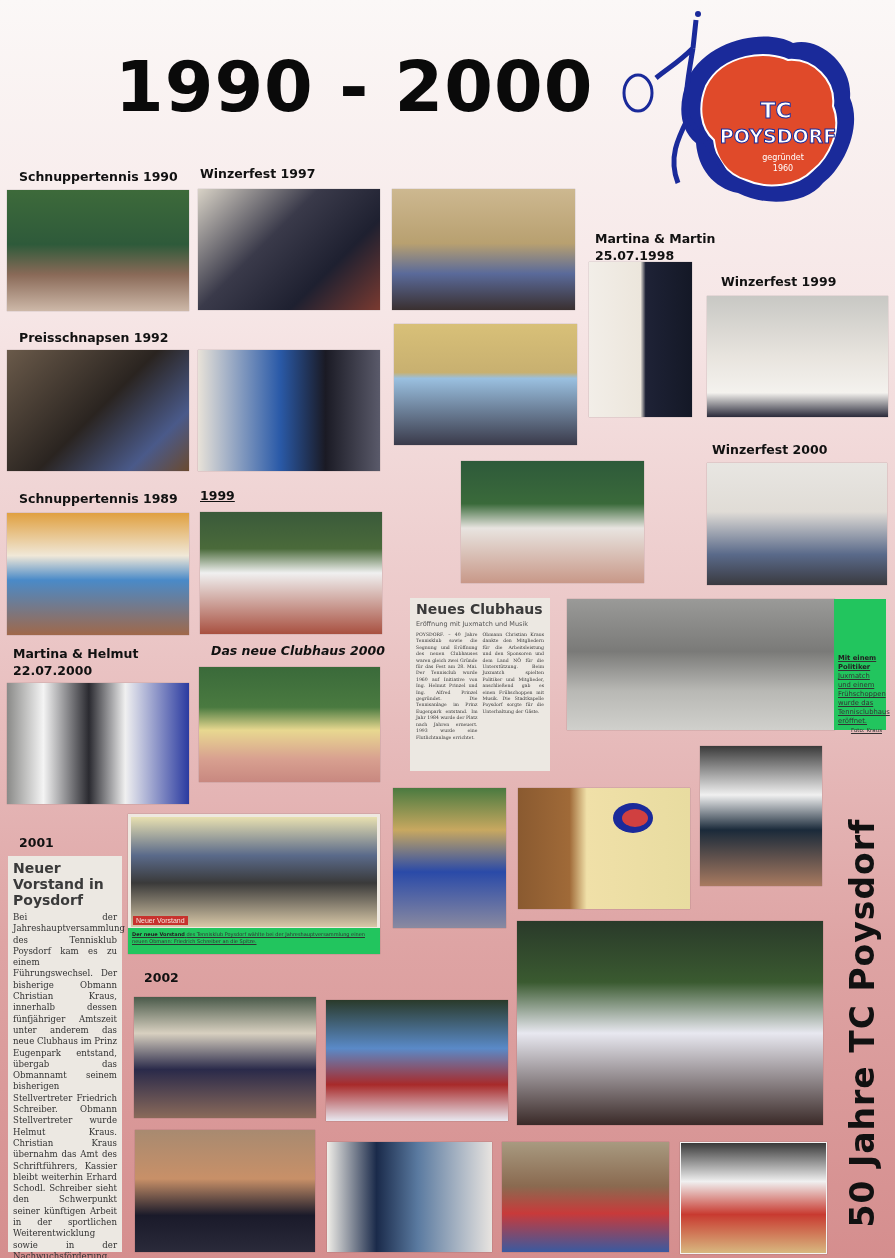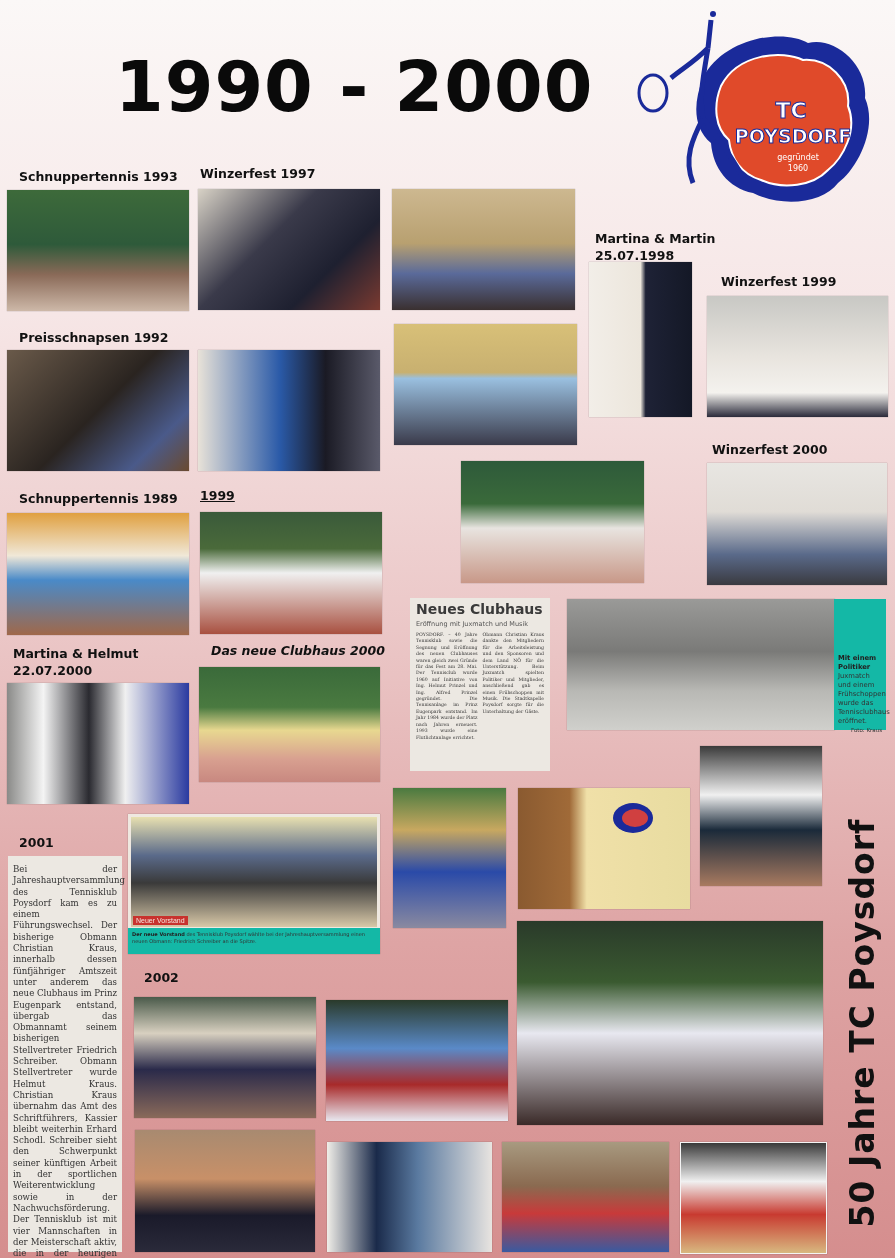--- a/index.html
+++ b/index.html
@@ -18,44 +18,44 @@
   .news h3{margin:0;font-family:"DejaVu Sans","Liberation Sans",sans-serif;font-weight:bold;color:#3a3a3a;}
   .news p{margin:0;}
   .art1{left:8px;top:856px;width:114px;height:396px;padding:4px 5px;box-sizing:border-box;}
   .art1 h3{font-size:14px;line-height:16px;}
   .art1 p{font-size:8.6px;line-height:11.3px;text-align:justify;margin-top:4px;}
   .art2{left:410px;top:598px;width:140px;height:173px;padding:3px 6px;box-sizing:border-box;}
   .art2 h3{font-size:14px;line-height:17px;}
   .art2 .sub{font-family:"DejaVu Sans","Liberation Sans",sans-serif;font-size:6.5px;color:#555;margin:2px 0 4px;}
   .art2 .cols{display:flex;gap:5px;}
   .art2 .cols p{font-size:4.6px;line-height:6.4px;flex:1;text-align:justify;}
-  .pcap{background:#14b8a6;color:#333;font-size:6.8px;line-height:9px;padding:3px 4px;box-sizing:border-box;font-family:"DejaVu Sans","Liberation Sans",sans-serif;}
+  .pcap{background:#22c55e;color:#333;font-size:6.8px;line-height:9px;padding:3px 4px;box-sizing:border-box;font-family:"DejaVu Sans","Liberation Sans",sans-serif;text-decoration:underline;}
   .pcap b{color:#222;}
   .badge{background:#c8322e;color:#f5e6e0;font-size:7px;padding:1px 3px;font-family:Liberation Sans, sans-serif;}
 </style>
 </head>
 <body>
 
 <div class="abs title">1990 - 2000</div>
 
-<div class="abs" style="left:633px;top:8px;width:250px;height:208px;">
+<div class="abs" style="left:618px;top:8px;width:250px;height:208px;">
   <svg viewBox="0 0 250 208" width="250" height="208">
     <path d="M70 70 C90 30,150 20,175 35 C200 28,235 55,232 90 C245 120,225 160,205 175 C190 195,150 200,120 185 C95 180,80 160,78 135 C60 120,60 95,70 70Z" fill="#1a2a9a"></path>
     <path d="M88 78 C105 45,150 42,170 52 C195 50,218 72,215 98 C225 122,210 150,195 162 C180 178,150 182,128 172 C108 166,98 150,96 132 C82 120,80 98,88 78Z" fill="#e04a2a" stroke="#fff" stroke-width="2"></path>
     <circle cx="80" cy="6" r="3" fill="#1a2a9a"></circle>
     <path d="M78 12 L75 40 M75 40 C60 55,50 60,38 70 M75 40 C70 70,66 90,70 110 M70 110 C60 130,50 150,60 175 M70 110 C85 130,100 150,110 170" stroke="#1a2a9a" stroke-width="5" fill="none"></path>
     <ellipse cx="20" cy="85" rx="14" ry="18" fill="none" stroke="#1a2a9a" stroke-width="3"></ellipse>
     <text x="158" y="110" text-anchor="middle" font-family="DejaVu Sans, sans-serif" font-weight="bold" font-size="22" fill="#fff" stroke="#1a2a9a" stroke-width="1">TC</text>
     <text x="160" y="135" text-anchor="middle" font-family="DejaVu Sans, sans-serif" font-weight="bold" font-size="19" fill="#fff" stroke="#1a2a9a" stroke-width="1">POYSDORF</text>
     <text x="165" y="152" text-anchor="middle" font-family="DejaVu Sans, sans-serif" font-size="8" fill="#fff">gegründet</text>
     <text x="165" y="163" text-anchor="middle" font-family="DejaVu Sans, sans-serif" font-size="8" fill="#fff">1960</text>
   </svg>
 </div>
 
-<div class="abs caption" style="left:19px;top:168px;">Schnuppertennis 1993</div>
+<div class="abs caption" style="left:19px;top:168px;">Schnuppertennis 1990</div>
 <div class="abs caption" style="left:200px;top:165px;">Winzerfest 1997</div>
 <div class="abs caption" style="left:19px;top:329px;">Preisschnapsen 1992</div>
 <div class="abs caption" style="left:595px;top:230px;">Martina &amp; Martin
 25.07.1998</div>
 <div class="abs caption" style="left:721px;top:273px;">Winzerfest 1999</div>
 <div class="abs caption" style="left:712px;top:441px;">Winzerfest 2000</div>
 <div class="abs caption" style="left:19px;top:490px;">Schnuppertennis 1989</div>
 <div class="abs caption" style="left:200px;top:487px;text-decoration:underline;">1999</div>
 <div class="abs caption" style="left:13px;top:645px;">Martina &amp; Helmut
 22.07.2000</div>
@@ -106,20 +106,21 @@
 <div class="abs photo" style="left:128px;top:814px;width:252px;height:140px;background:#efe8e0;">
   <div style="position:absolute;left:3px;top:3px;width:246px;height:110px;background:linear-gradient(180deg,#e8e0b0 0%,#5a6a8a 35%,#3a3a3a 60%,#d8c8a8 100%);"></div>
   <span class="badge" style="position:absolute;left:5px;top:102px;">Neuer Vorstand</span>
   <div class="pcap" style="position:absolute;left:0;top:114px;width:252px;height:26px;font-size:5px;line-height:7px;">
     <b>Der neue Vorstand</b>
     <span>des Tennisklub Poysdorf wählte bei der Jahreshauptversammlung einen neuen Obmann: Friedrich Schreiber an die Spitze.</span>
   </div>
 </div>
 
 <div class="abs news art1">
+  <h3>Neuer Vorstand in Poysdorf</h3>
   <p>Bei der Jahreshauptversammlung des Tennisklub Poysdorf kam es zu einem Führungswechsel. Der bisherige Obmann Christian Kraus, innerhalb dessen fünfjähriger Amtszeit unter anderem das neue Clubhaus im Prinz Eugenpark entstand, übergab das Obmannamt seinem bisherigen Stellvertreter Friedrich Schreiber. Obmann Stellvertreter wurde Helmut Kraus. Christian Kraus übernahm das Amt des Schriftführers, Kassier bleibt weiterhin Erhard Schodl. Schreiber sieht den Schwerpunkt seiner künftigen Arbeit in der sportlichen Weiterentwicklung sowie in der Nachwuchsförderung. Der Tennisklub ist mit vier Mannschaften in der Meisterschaft aktiv, die in der heurigen Saison allesamt den Meistertitel und den damit verbundenen Aufstieg in die nächsthöhere Klasse anpeilen.</p>
 </div>
 
 <div class="abs photo" style="left:134px;top:997px;width:182px;height:121px;background:linear-gradient(180deg,#4a5a4a 0%,#d8d0c0 30%,#2a2a4a 60%,#8a6a5a 100%);"></div>
 <div class="abs photo" style="left:326px;top:1000px;width:182px;height:121px;background:linear-gradient(180deg,#2a3a2a 0%,#5a8ac8 40%,#a82a2a 70%,#e8e8f0 100%);"></div>
 <div class="abs photo" style="left:517px;top:921px;width:306px;height:204px;background:linear-gradient(180deg,#2a3a2a 0%,#3a5a30 30%,#e8e8f0 55%,#3a2a28 100%);"></div>
 <div class="abs photo" style="left:135px;top:1130px;width:180px;height:122px;background:linear-gradient(180deg,#a88a70 0%,#c89068 40%,#1a1a2a 70%,#2a2a3a 100%);"></div>
 <div class="abs photo" style="left:327px;top:1142px;width:165px;height:110px;background:linear-gradient(90deg,#f0eee8 0%,#1a2a4a 30%,#5a7aa0 55%,#e8e4e0 100%);"></div>
 <div class="abs photo" style="left:502px;top:1142px;width:167px;height:110px;background:linear-gradient(180deg,#a89a80 0%,#8a6a50 40%,#c83a3a 65%,#3a5aa0 100%);"></div>
 <div class="abs photo" style="left:680px;top:1142px;width:145px;height:110px;background:linear-gradient(180deg,#3a3a3a 0%,#f0f0f0 35%,#c83a30 65%,#d8b880 100%);border:1px solid #f4f4f4;"></div>

